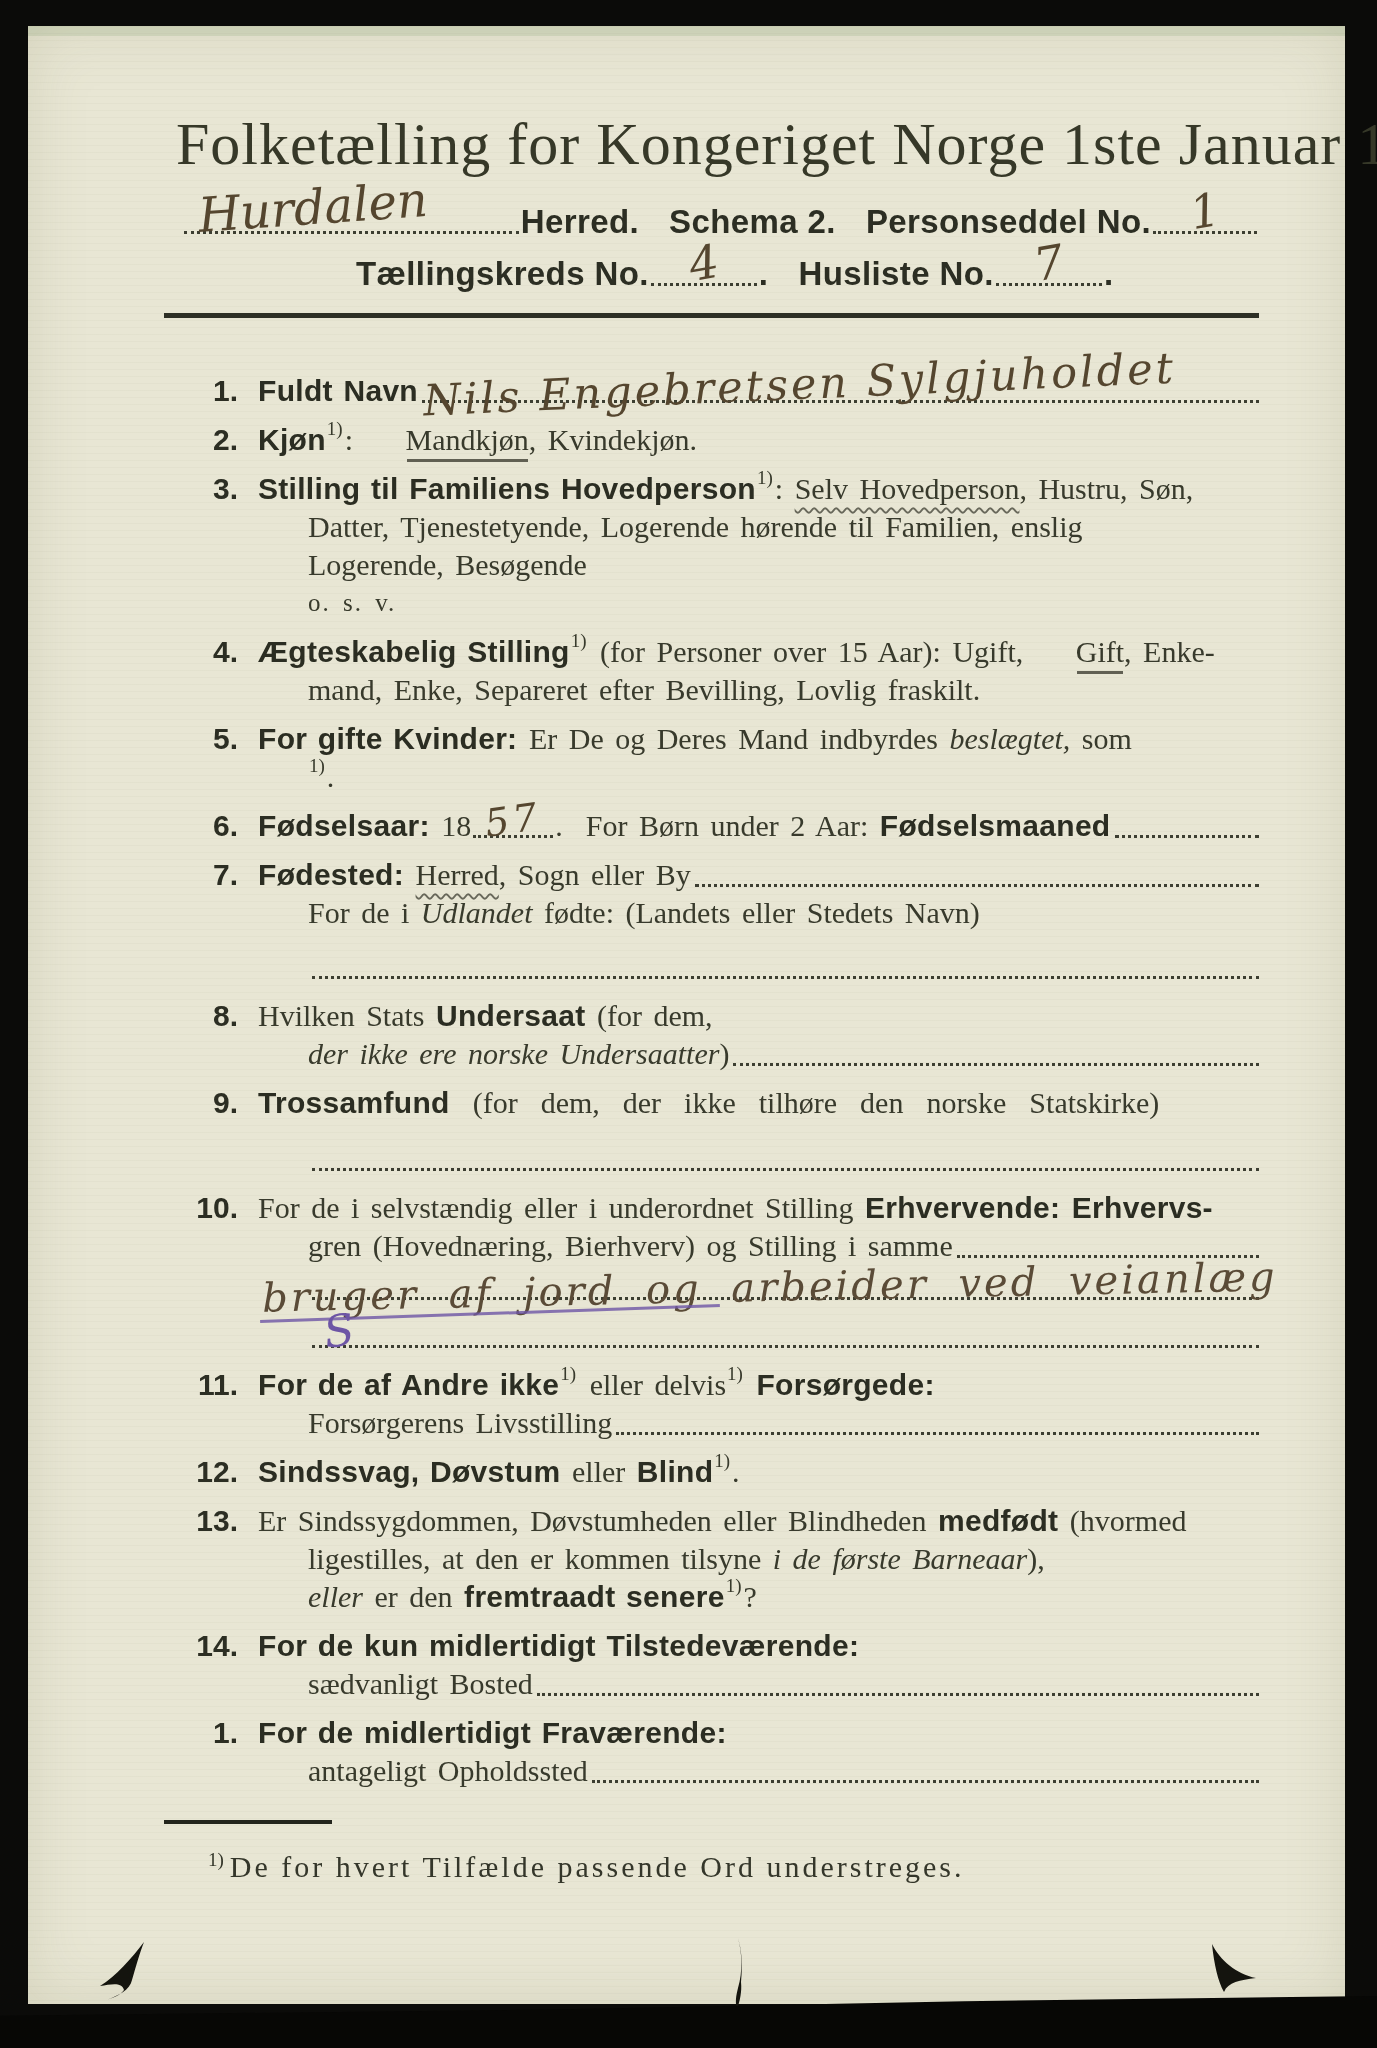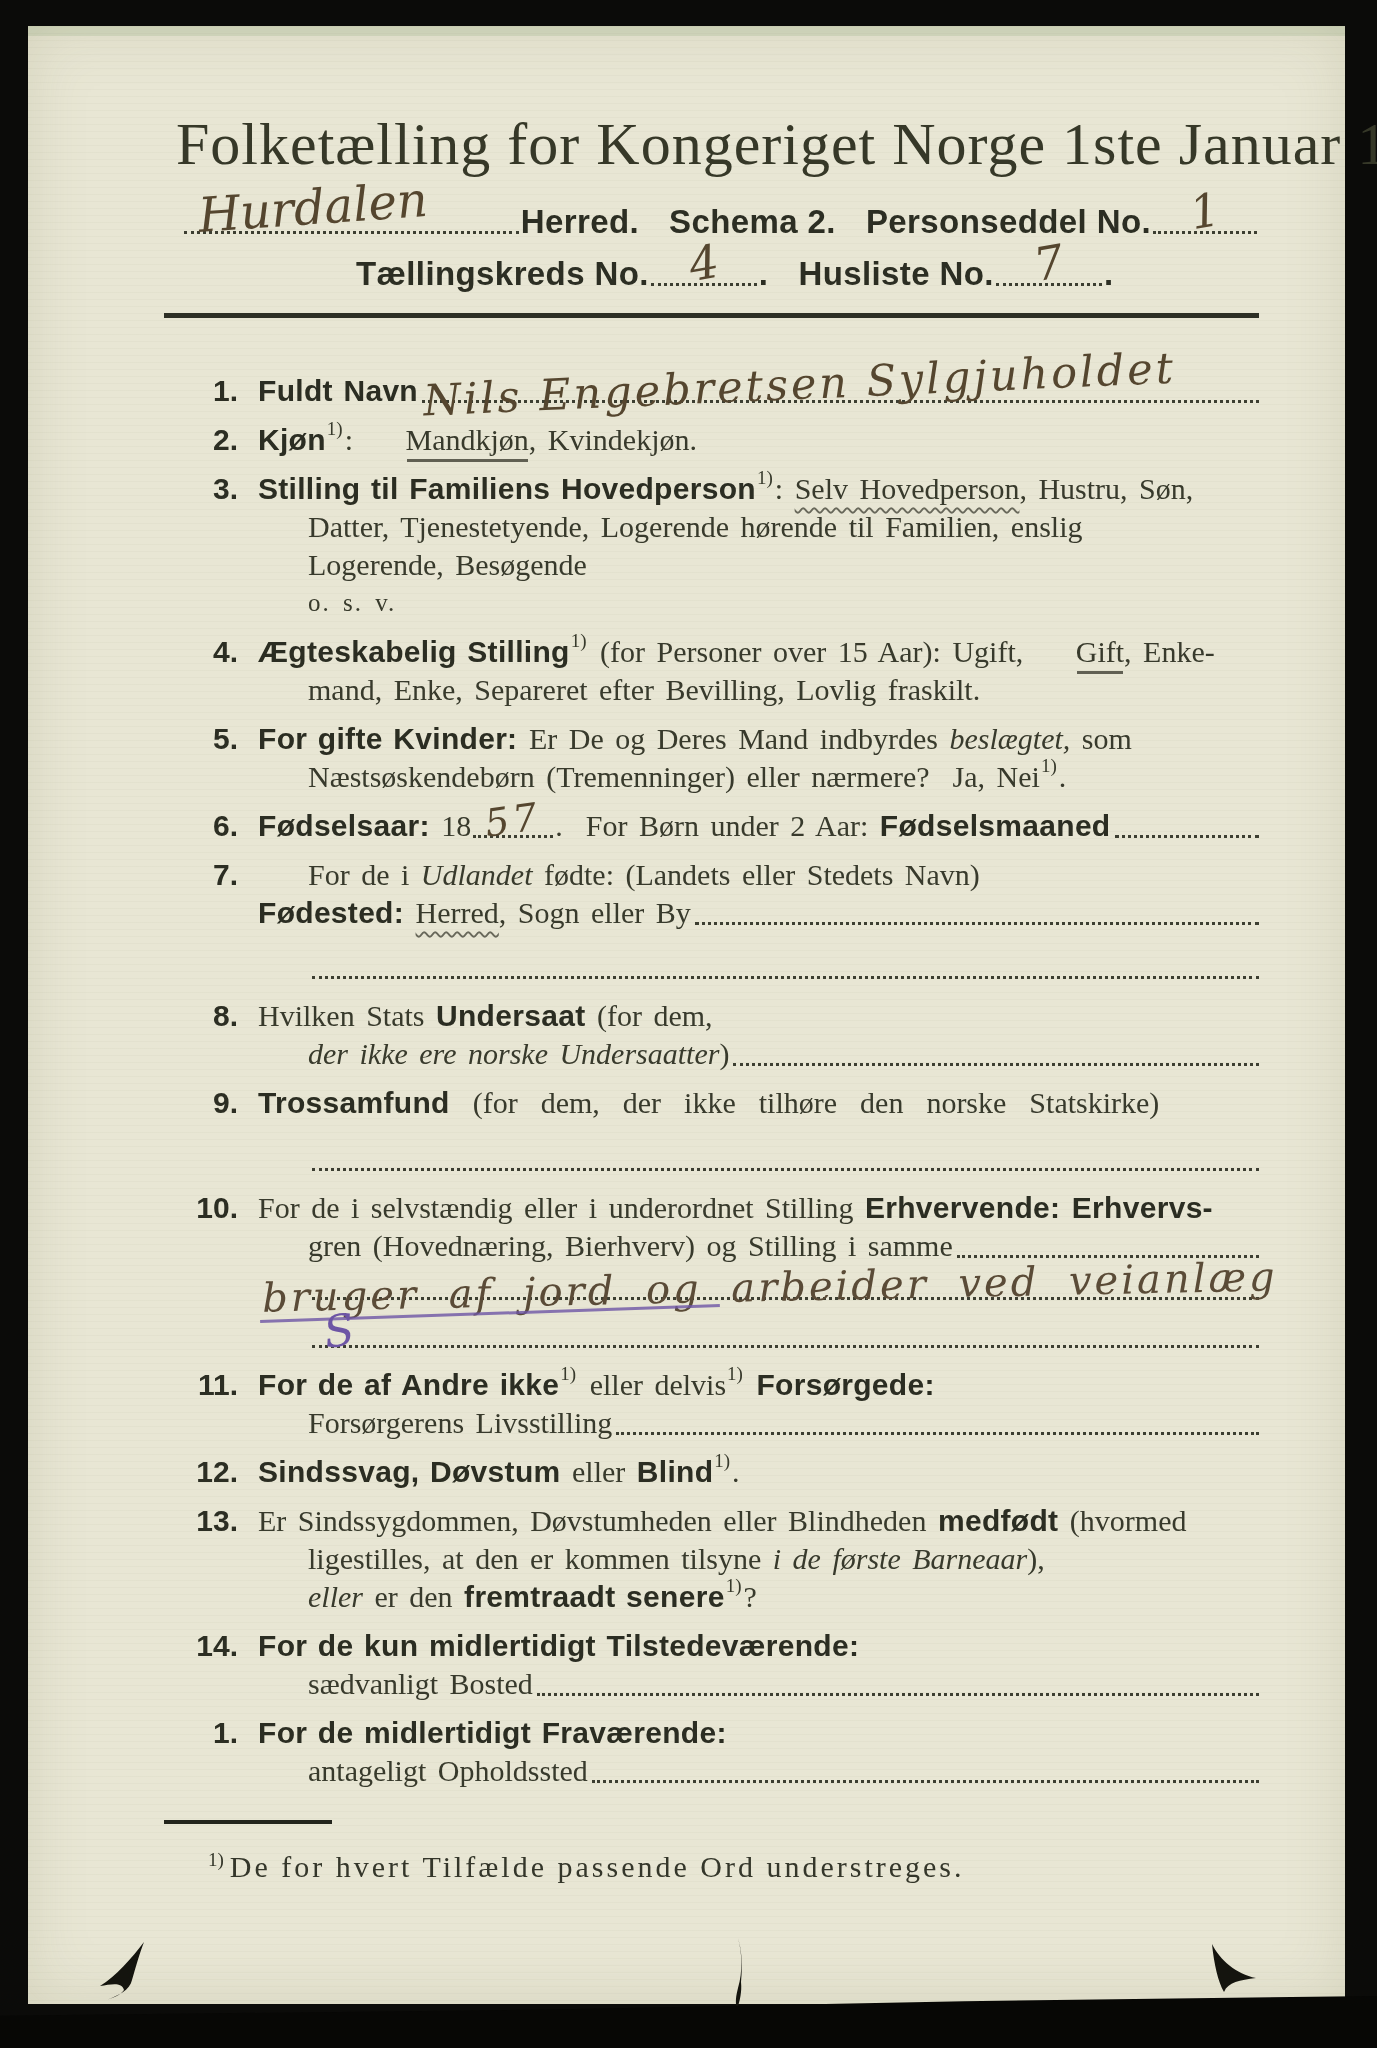--- a/index.html
+++ b/index.html
@@ -122,34 +122,34 @@
             <div class="no">4.</div>
             <div class="body">
               <div class="line"><span class="run b">Ægteskabelig Stilling</span><span class="run sup">1)</span><span class="run"> (for Personer over 15 Aar): Ugift, </span><span class="run u-line">Gift</span><span class="run">, Enke-</span></div>
               <div class="line ind1"><span class="run">mand, Enke, Separeret efter Bevilling, Lovlig fraskilt.</span></div>
             </div>
           </div>
           <div class="item">
             <div class="no">5.</div>
             <div class="body">
               <div class="line"><span class="run b">For gifte Kvinder:</span><span class="run"> Er De og Deres Mand indbyrdes </span><span class="run i">beslægtet,</span><span class="run"> som</span></div>
-              <div class="line ind1"><span class="run">Næstsøskendebørn (Tremenninger) eller nærmere?  Ja, Nei</span><span class="run sup">1)</span><span class="run">.</span></div>
+              <div class="line ind1"><span class="run sup">1)</span><span class="run">.</span></div>
             </div>
           </div>
           <div class="item">
             <div class="no">6.</div>
             <div class="body">
               <div class="line"><span class="run b">Fødselsaar:</span><span class="run"> 18</span><span class="inline-dots" style="width: 80px;"><span class="hw hw-inline">57</span></span><span class="run">.  For Børn under 2 Aar: </span><span class="run b">Fødselsmaaned</span><span class="dotfill"></span></div>
             </div>
           </div>
           <div class="item">
             <div class="no">7.</div>
             <div class="body">
+              <div class="line"><span class="run b">Fødested:</span><span class="run"> </span><span class="run u-wavy">Herred</span><span class="run">, Sogn eller By</span><span class="dotfill"></span></div>
               <div class="line ind1"><span class="run">For de i </span><span class="run i">Udlandet</span><span class="run"> fødte: (Landets eller Stedets Navn)</span></div>
-              <div class="line"><span class="run b">Fødested:</span><span class="run"> </span><span class="run u-wavy">Herred</span><span class="run">, Sogn eller By</span><span class="dotfill"></span></div>
               <div class="line dotline ind1" style="margin-top: 16px;"><span class="dotfill"></span></div>
             </div>
           </div>
           <div class="item">
             <div class="no">8.</div>
             <div class="body">
               <div class="line"><span class="run">Hvilken Stats </span><span class="run b">Undersaat</span><span class="run"> (for dem,</span></div>
               <div class="line ind1"><span class="run i">der ikke ere norske Undersaatter</span><span class="run">)</span><span class="dotfill"></span></div>
             </div>
           </div>

